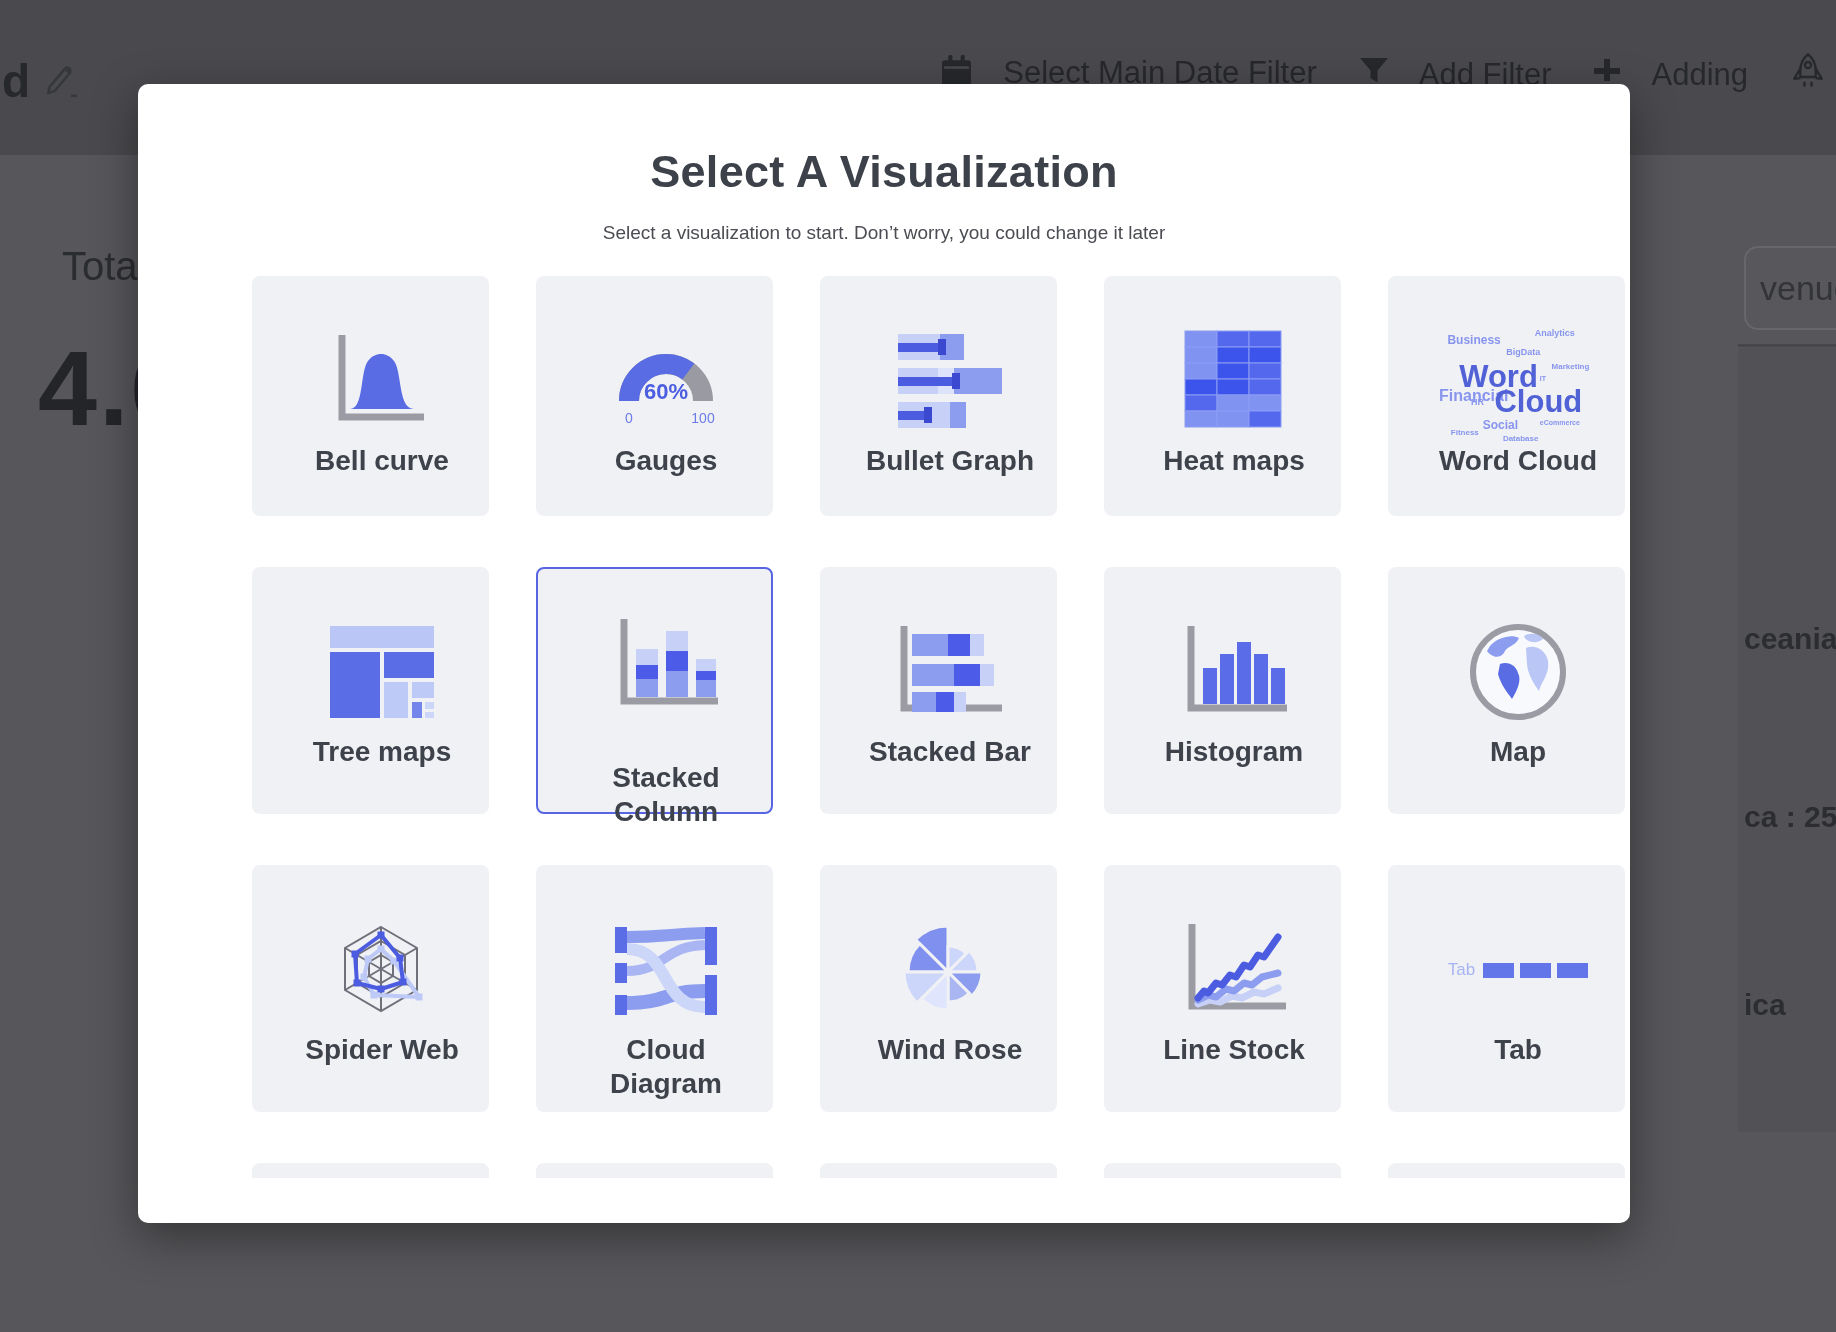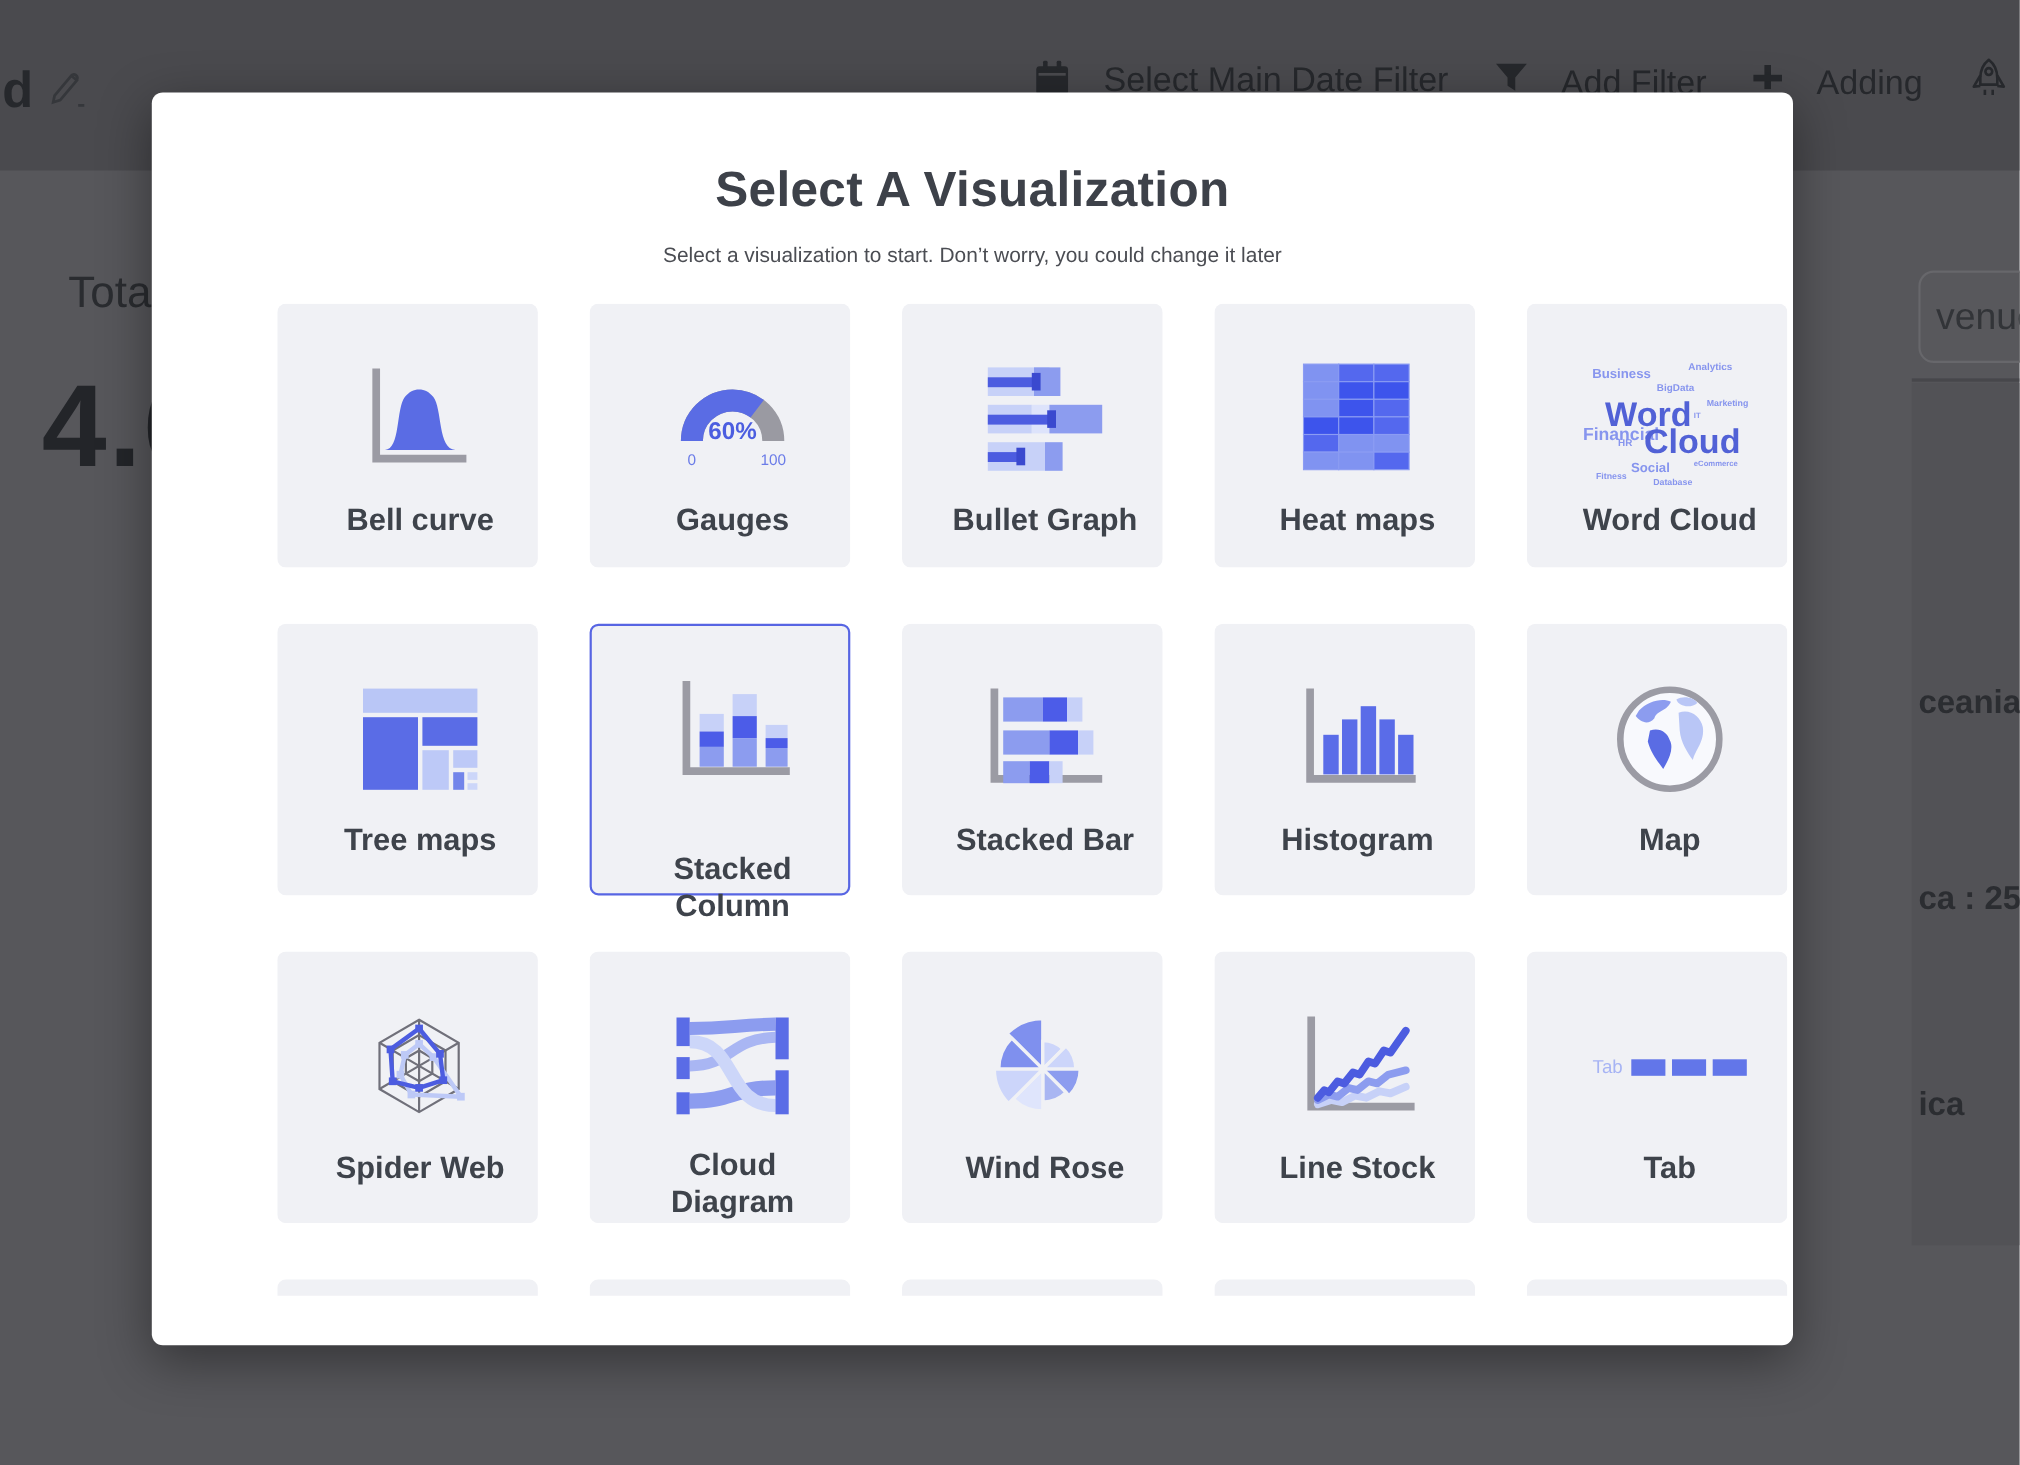--- a/index.html
+++ b/index.html
@@ -44,21 +44,21 @@
     grid-template-rows:240px 247px 247px 247px;
     column-gap:47px; row-gap:51px; overflow:hidden;
   }
   .viz-card {
     background:#f0f1f5; border-radius:8px; border:2px solid transparent;
     display:flex; flex-direction:column; align-items:center; cursor:pointer;padding-left:23px;
   }
   .viz-card.selected { border-color:#5765e3;gap:40px; }
   .icon-slot { height:118px; margin-top:44px; display:flex; align-items:center; justify-content:center; width:100%; }
   .card-label {
-    margin-top:16px; font-size:28px; font-weight:600; color:#3e434b;
+    margin-top:4px; font-size:28px; font-weight:600; color:#3e434b;
     text-align:center; line-height:1.22; padding:0 12px;
   }
   
   .word-cloud-box { position:relative; width:168px; height:118px; }
   .word-cloud-box span { position:absolute; white-space:nowrap; line-height:1; }
   
   .tab-icon-box { display:flex; align-items:center; gap:6px; }
   .tab-icon-box .tab-txt { font-size:17px; color:#a7b4f4; font-weight:500; margin-right:2px; }
   .tab-icon-box .tab-rect { width:31px; height:15px; background:#6276e9; }
 </style>

